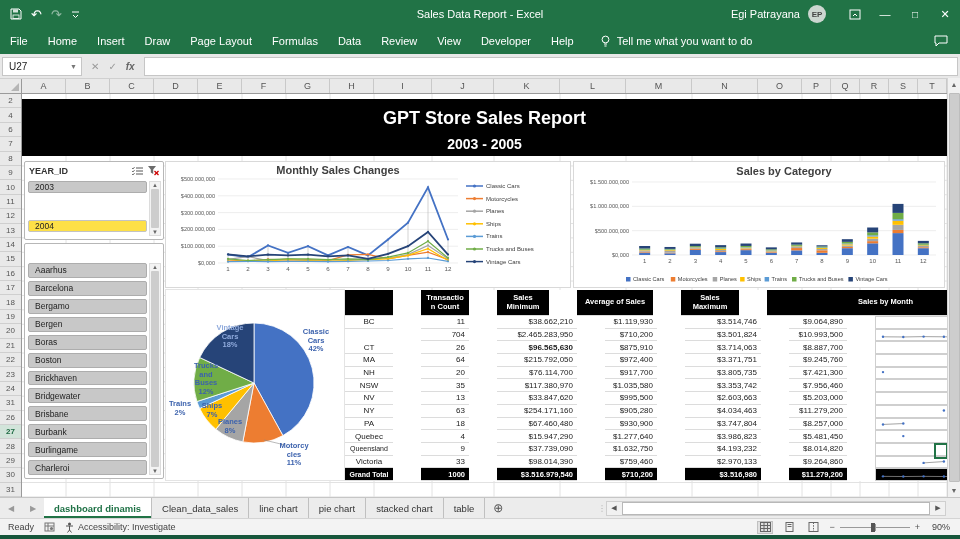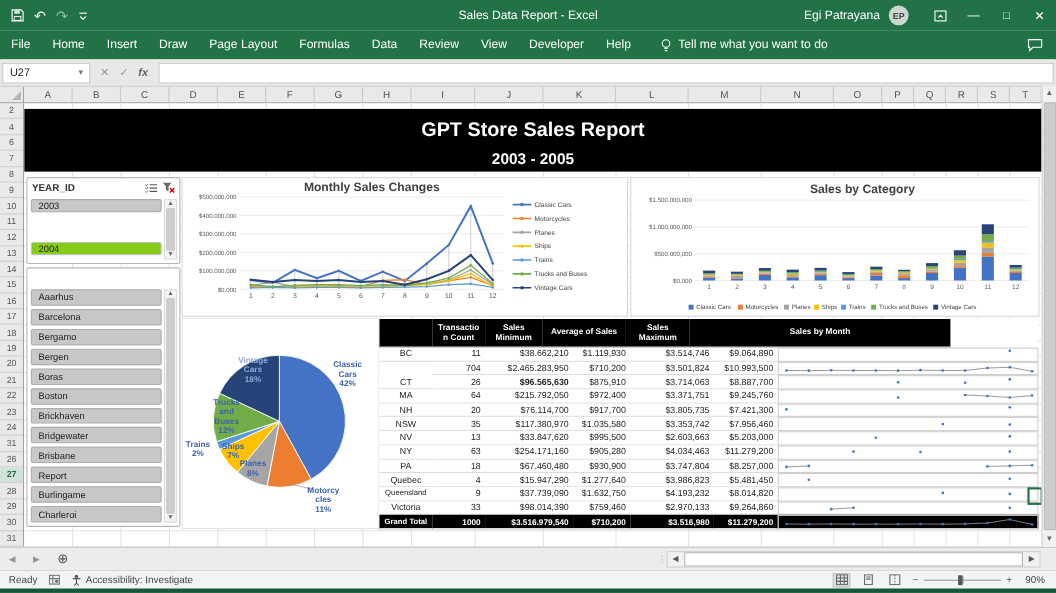--- a/index.html
+++ b/index.html
@@ -40,27 +40,27 @@
   .banner .l1{font-size:18px;padding-top:9px;}
   .banner .l2{font-size:14px;padding-top:7px;}
   
   .slicer{position:absolute;background:#fff;border:1px solid #b7b7b7;border-radius:2px;z-index:3;box-sizing:border-box;}
   .sl-head{height:18px;display:flex;align-items:center;padding:0 4px;}
   .sl-title{font-size:9px;font-weight:bold;color:#333;}
   .sl-btns{margin-left:auto;display:flex;gap:5px;align-items:center;}
   .sl-items{position:absolute;left:3px;right:16px;top:19px;bottom:3px;display:flex;flex-direction:column;gap:3px;}
   .sl-item{flex:1;border-radius:2px;font-size:8.5px;display:flex;align-items:center;padding-left:6px;border:1px solid #c3c3c3;color:#222;box-sizing:border-box;}
   .sl-item.sel{background:#c8c8c8;border-color:#adadad;}
-  .sl-item.unsel{background:#84cc16;margin-top:24px;}
+  .sl-item.unsel{background:#fde047;margin-top:24px;}
   .sl-scroll{position:absolute;right:2px;top:19px;bottom:3px;width:12px;background:#f3f3f3;border:1px solid #dcdcdc;display:flex;flex-direction:column;align-items:center;justify-content:space-between;font-size:6px;color:#666;box-sizing:border-box;}
   .sl-thumb{width:8px;flex:1;margin:1px 0;background:#cdcdcd;border-radius:1px;}
   
   .chartbox{position:absolute;background:#fff;border:1px solid #d9d9d9;z-index:3;box-sizing:border-box;}
   .tablewrap{position:absolute;z-index:3;background:#fff;}
-  .trow{display:flex;}
+  .trow{display:flex;gap:28px;}
   .tcell{box-sizing:border-box;font-size:8px;color:#222;display:flex;align-items:center;justify-content:flex-end;padding:0 4px 0 0;border-bottom:1px solid #dcdcdc;background:#fff;flex:none;}
   .tcell.lab{justify-content:center;padding:0;}
   .thead .tcell{background:#000;color:#fff;font-weight:bold;font-size:7.5px;justify-content:center;text-align:center;white-space:pre-line;line-height:1.15;padding:0 2px;}
   .gtrow .tcell{background:#000;color:#fff;font-weight:bold;font-size:7.5px;}
   .sparkcell{border:1px solid #cfcfcf;background:#fff;display:flex;align-items:center;}
   .activecell{position:absolute;border:2px solid #217346;background:transparent;z-index:6;}
   
   .vscroll{position:absolute;right:0;top:78px;width:13px;height:419px;background:#f1f1f1;border-left:1px solid #d4d4d4;box-sizing:border-box;display:flex;flex-direction:column;align-items:center;font-size:7px;color:#666;z-index:31;}
   .vthumb{width:9px;flex:1;margin:2px 0;background:#cdcdcd;border:1px solid #bdbdbd;border-radius:1px;}
   .varrow{height:13px;display:flex;align-items:center;justify-content:center;width:100%;}
@@ -316,21 +316,21 @@
           <div class="sl-items">
             <div class="sl-item sel">Aaarhus</div>
             <div class="sl-item sel">Barcelona</div>
             <div class="sl-item sel">Bergamo</div>
             <div class="sl-item sel">Bergen</div>
             <div class="sl-item sel">Boras</div>
             <div class="sl-item sel">Boston</div>
             <div class="sl-item sel">Brickhaven</div>
             <div class="sl-item sel">Bridgewater</div>
             <div class="sl-item sel">Brisbane</div>
-            <div class="sl-item sel">Report</div>
+            <div class="sl-item sel">Burbank</div>
             <div class="sl-item sel">Burlingame</div>
             <div class="sl-item sel">Charleroi</div>
           </div>
           <div class="sl-scroll">
             <span>▲</span>
             <div class="sl-thumb"></div>
             <span>▼</span>
           </div>
         </div>
         <div class="chartbox" style="left: 143px; top: 67px; width: 406px; height: 127px;">
@@ -890,20 +890,28 @@
     <div class="varrow">
         <span>▼</span>
       </div>
   </div>
 
   <div class="tabsrow">
     <div class="tab-nav">
       <span>◀</span>
       <span>▶</span>
     </div>
+    <div style="display:flex;" id="sheetTabs">
+        <div class="stab active">dashboard dinamis</div>
+        <div class="stab">Clean_data_sales</div>
+        <div class="stab">line chart</div>
+        <div class="stab">pie chart</div>
+        <div class="stab">stacked chart</div>
+        <div class="stab">table</div>
+      </div>
     <div class="addsheet">⊕</div>
     <div class="hsep">⋮</div>
     <div class="hscroll">
       <div class="harrow">◀</div>
       <div class="hthumb"></div>
       <div class="harrow">▶</div>
     </div>
   </div>
 
   <div class="statusbar">

